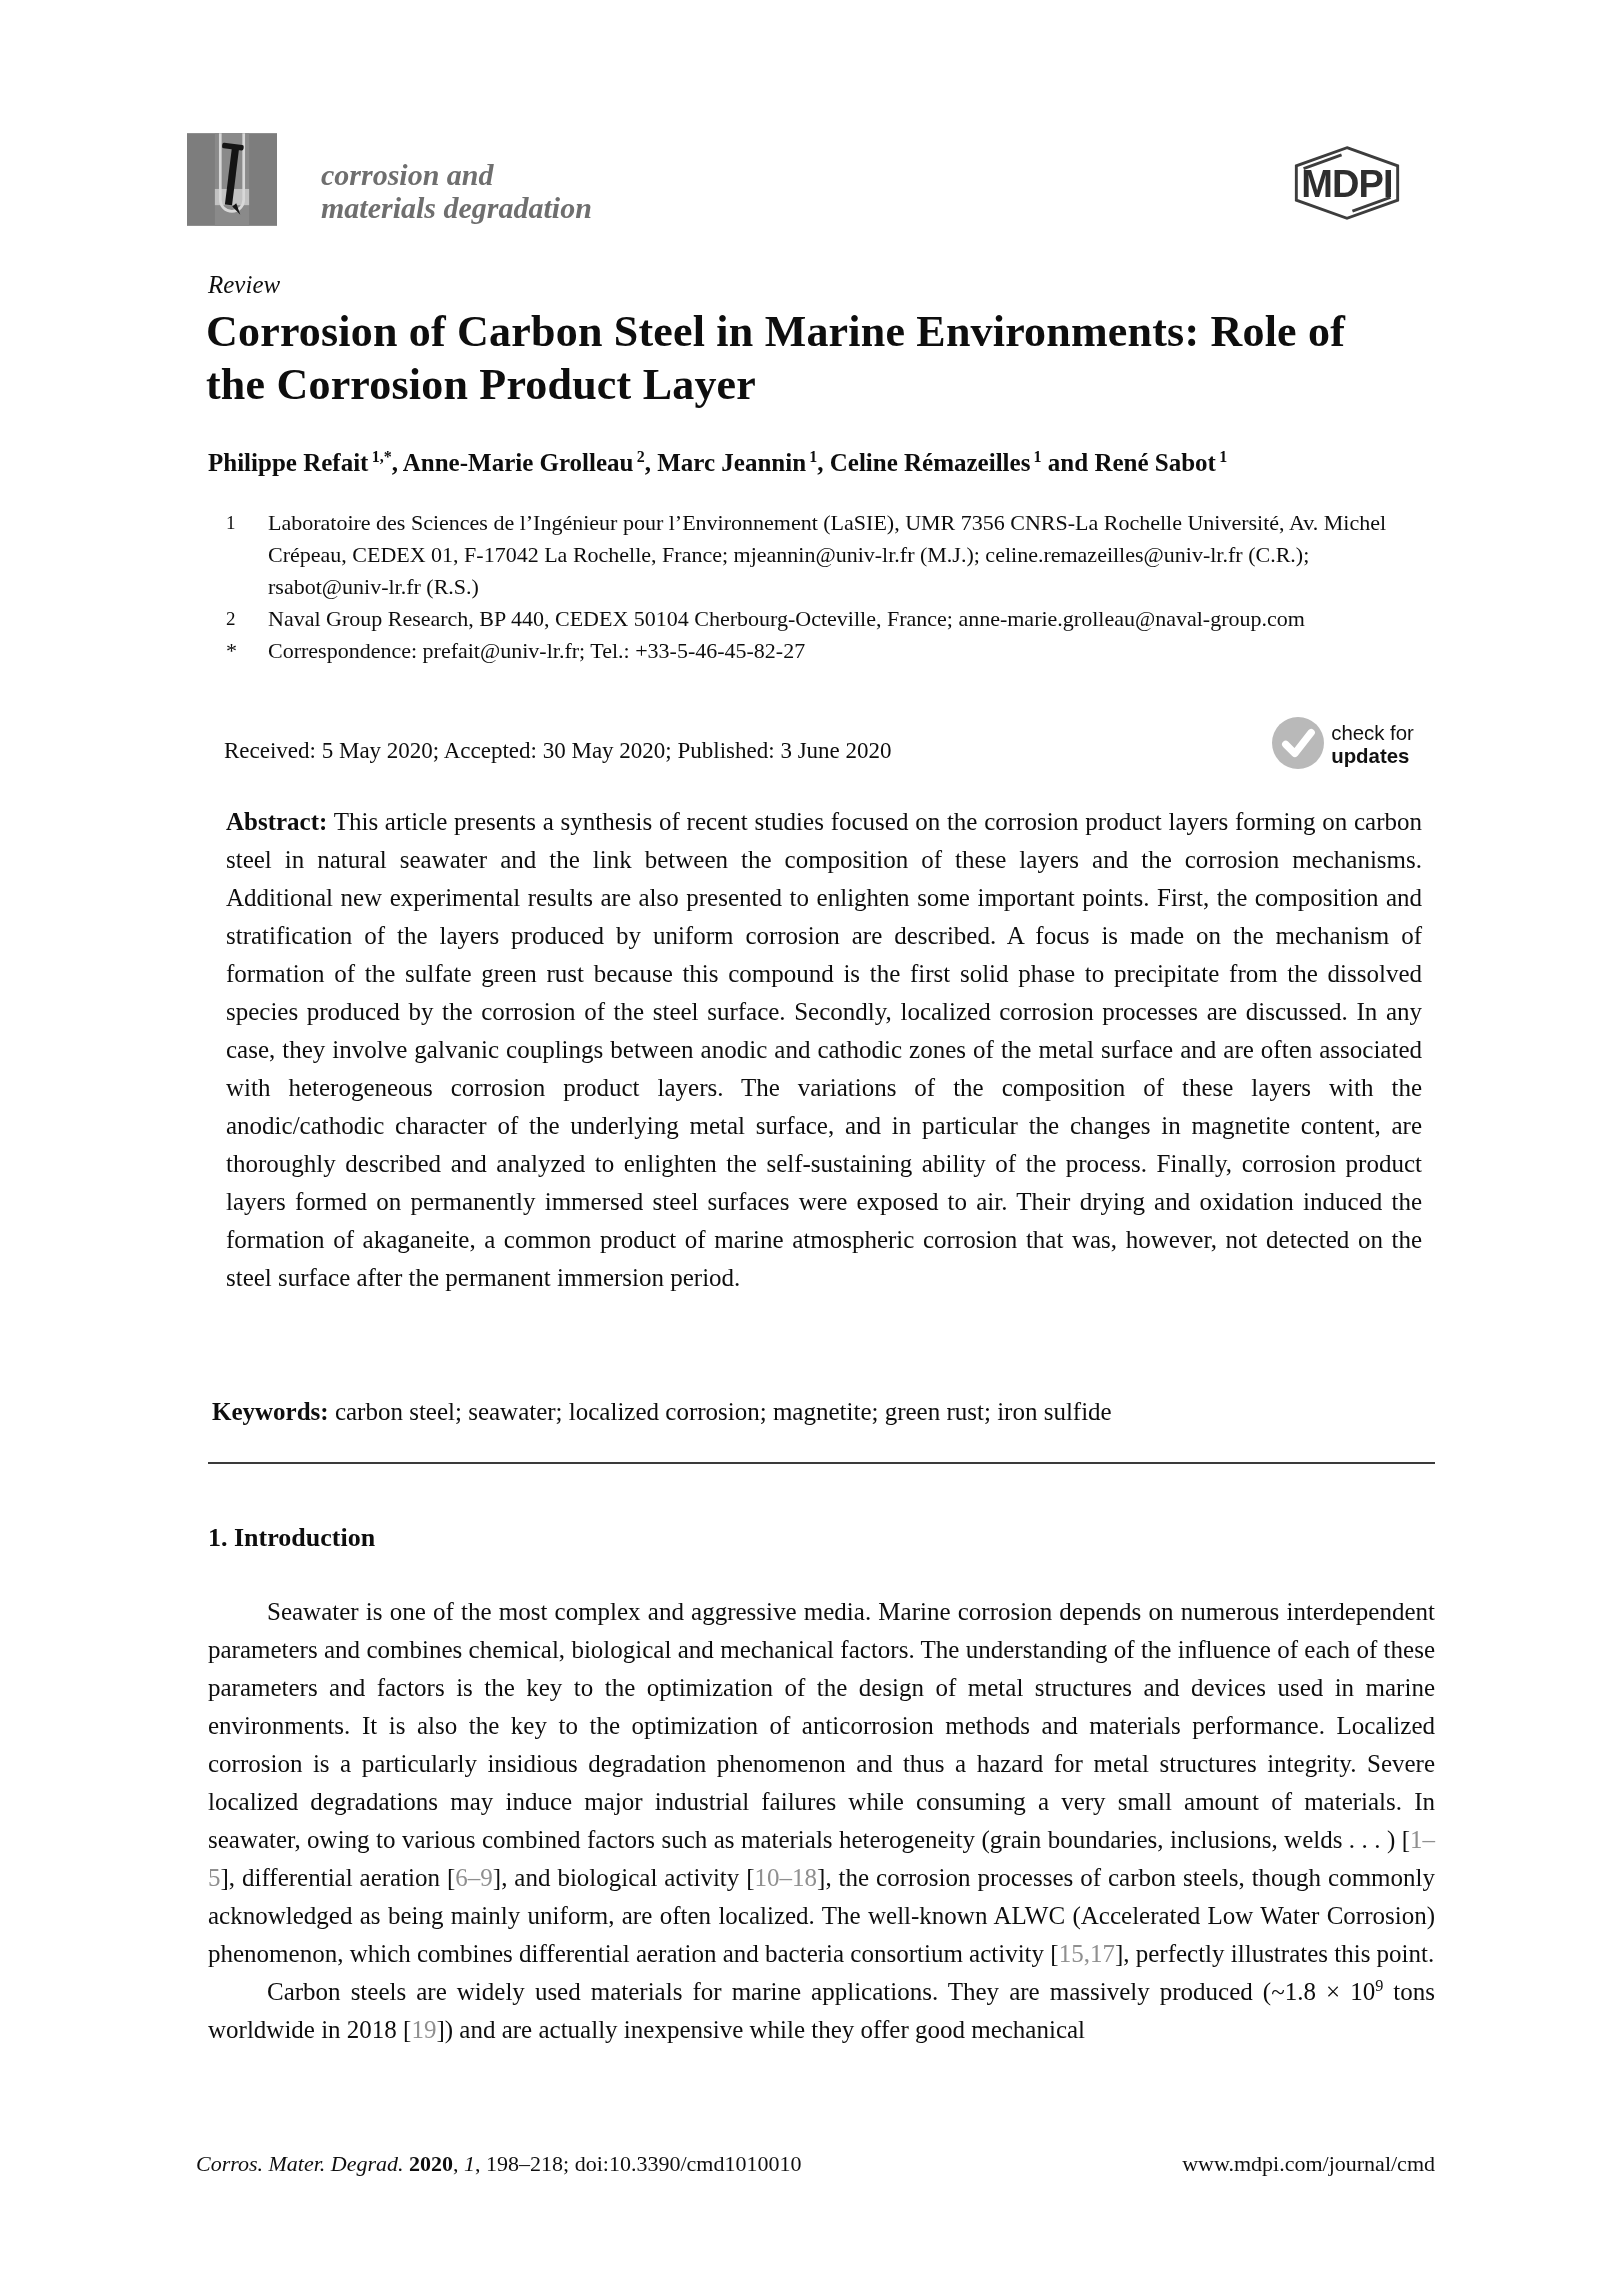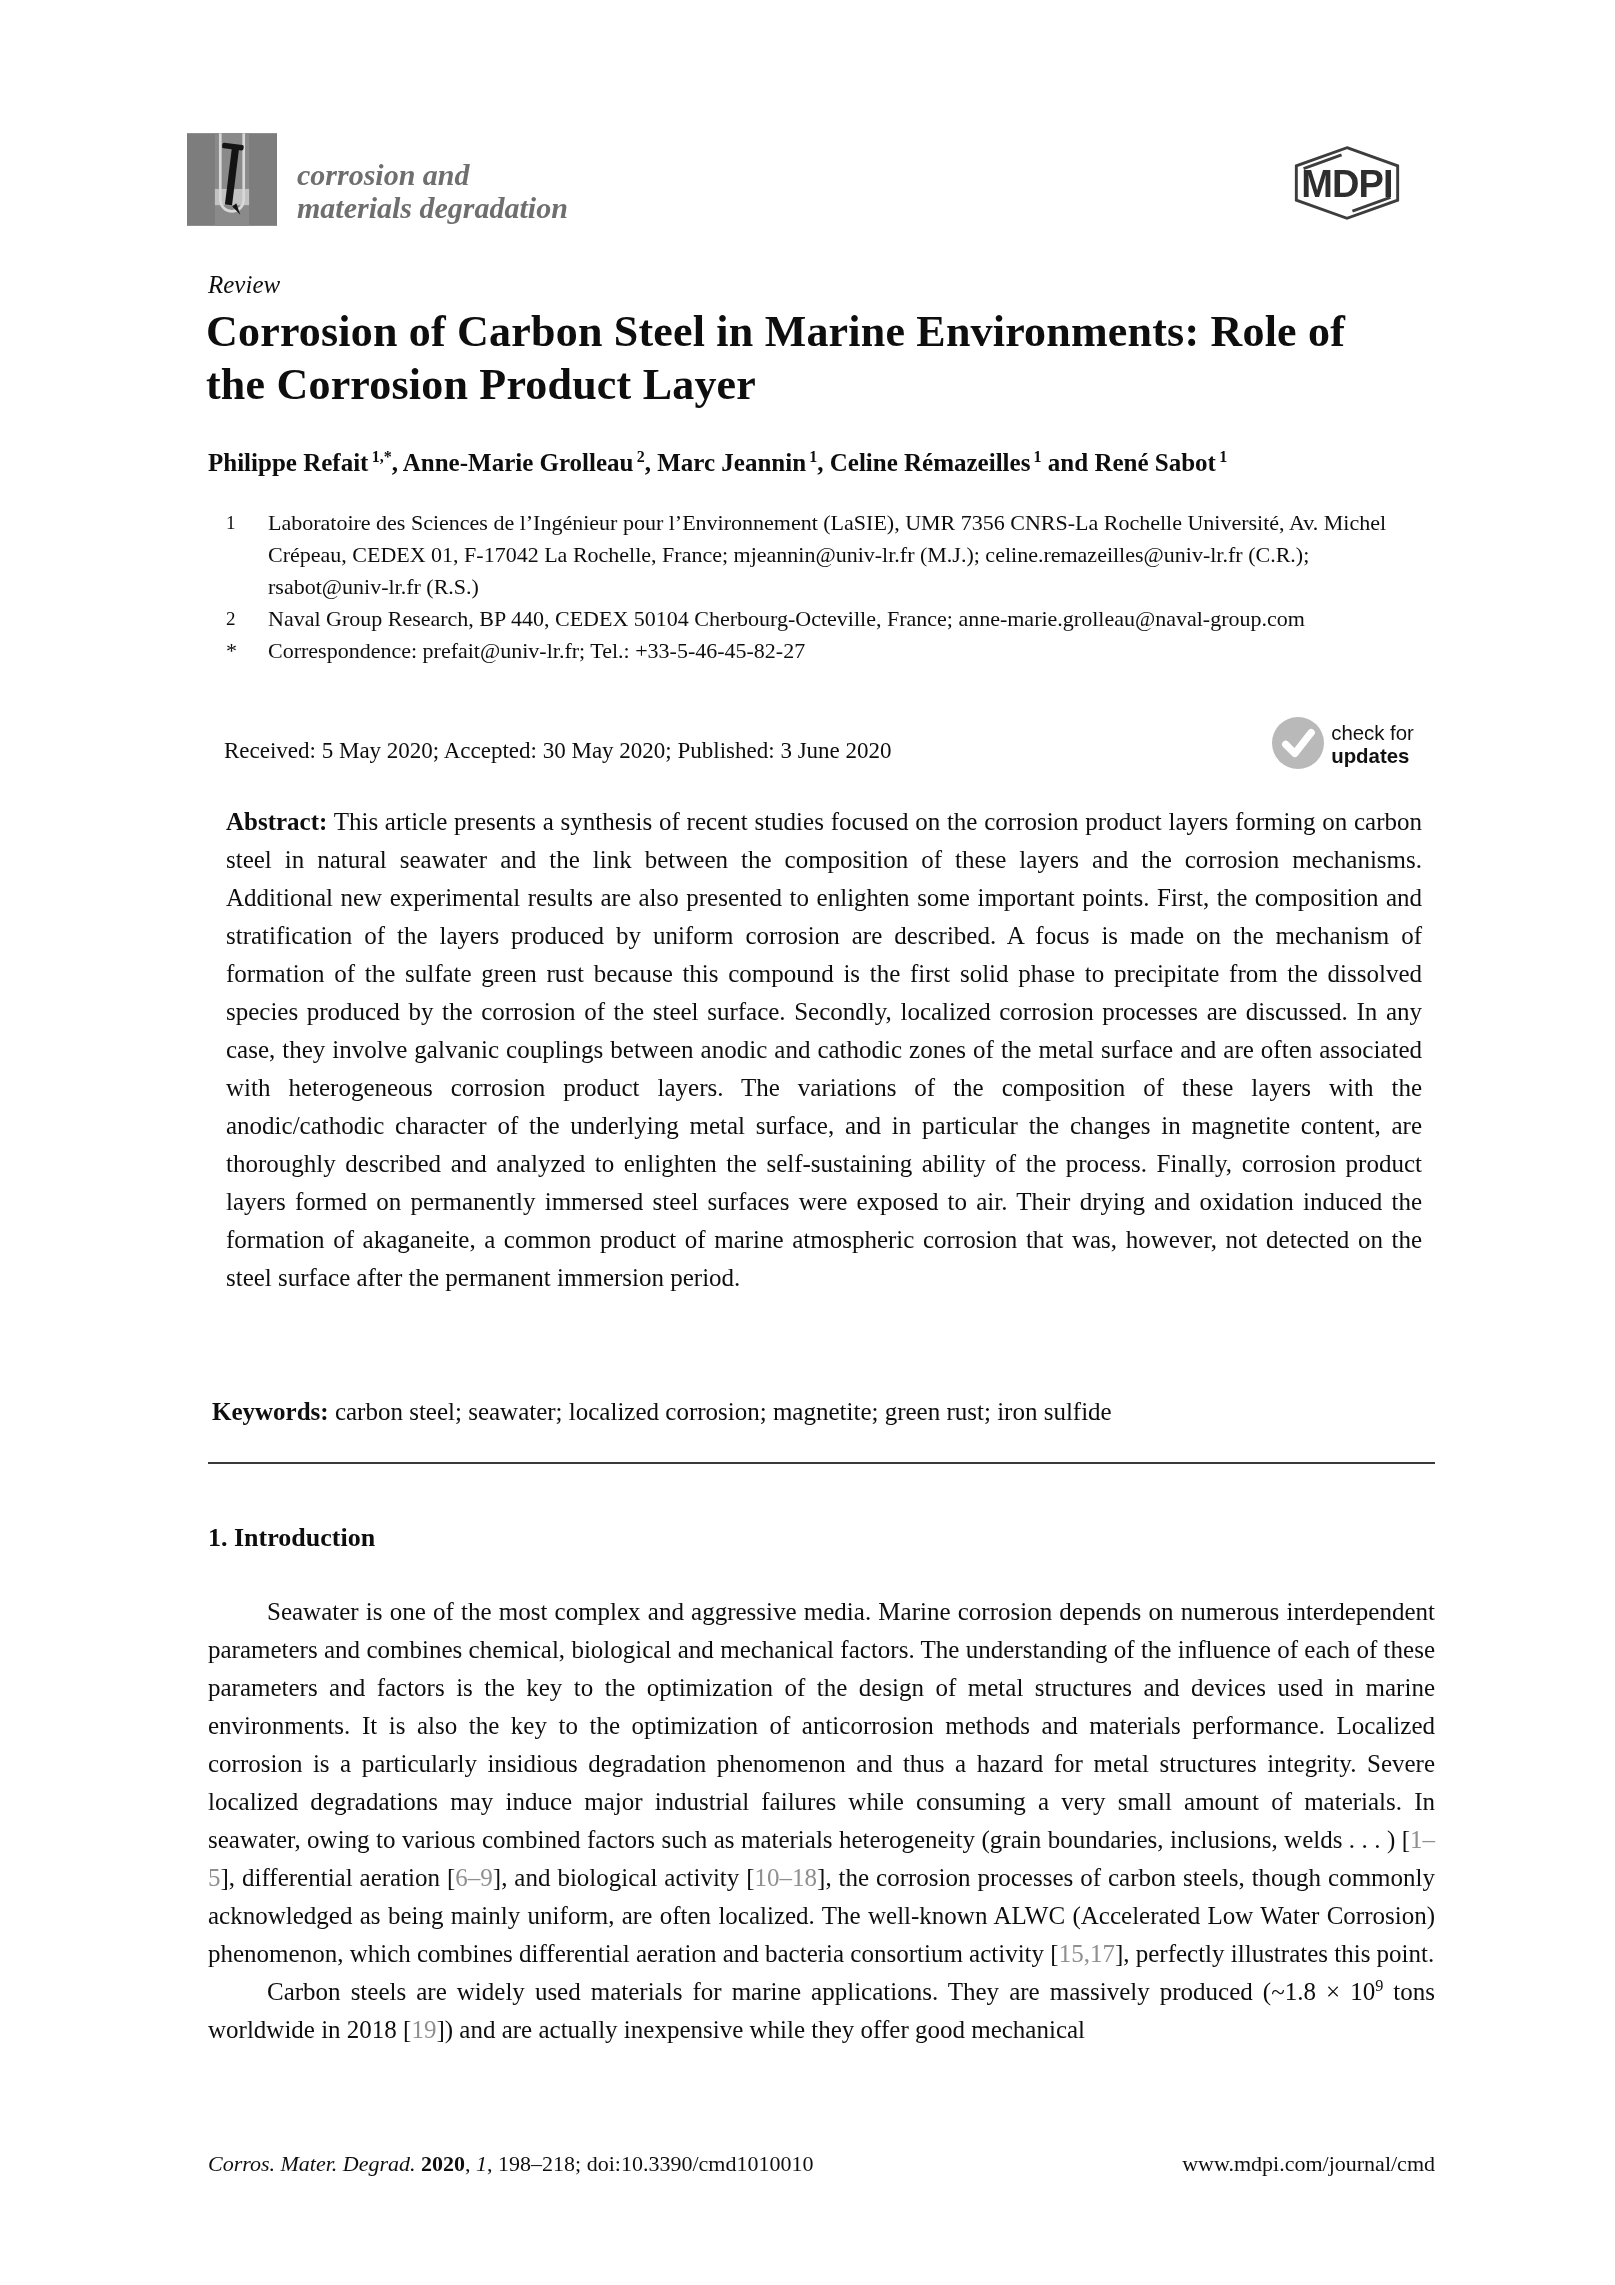--- a/index.html
+++ b/index.html
@@ -5,21 +5,21 @@
   html,body{margin:0;padding:0;background:#ffffff;}
   .page{
     position:relative;
     width:1616px;height:2285px;
     background:#ffffff;
     font-family:"Liberation Serif",serif;
     color:#0e0e0e;
     overflow:hidden;
   }
   
-  .journal-logo{position:absolute;left:187px;top:133px;display:flex;align-items:flex-end;}
+  .journal-logo{position:absolute;left:187px;top:133px;display:flex;align-items:flex-end;gap:24px;}
   .journal-logo svg{display:block;}
   .journal-name{
     margin-left:20px;margin-bottom:1.8px;
     font-family:"Liberation Serif",serif;
     font-style:italic;font-weight:bold;
     font-size:30px;line-height:1.08;color:#6f6f6f;
   }
   .mdpi-logo{position:absolute;right:211px;top:145px;}
   
   .review-label{position:absolute;left:208px;top:271px;font-style:italic;font-size:25px;}
@@ -45,21 +45,21 @@
   .front-rule{position:absolute;left:208px;top:1462px;width:1227px;height:0;border-top:2.3px solid #3a3a3a;}
   
   .section{position:absolute;left:208px;top:1522px;width:1227px;font-size:25px;line-height:38px;}
   .section h2{font-size:26px;font-weight:bold;margin:0 0 40px 0;line-height:1.2;}
   .section p{margin:0;text-align:justify;text-indent:59px;}
   .section p + p{margin-top:0;}
   .cite{color:#8f8f8f;}
   sup{font-size:65%;vertical-align:super;line-height:0;}
   
   .footer{
-    position:absolute;left:208px;right:181px;top:2151px;
+    position:absolute;left:196px;right:181px;top:2151px;
     display:flex;justify-content:space-between;align-items:baseline;
     font-size:22px;
     gap:8px;
   }
   .footer .it{font-style:italic;}
   .footer .bd{font-weight:bold;}
 </style>
 </head>
 <body>
 

